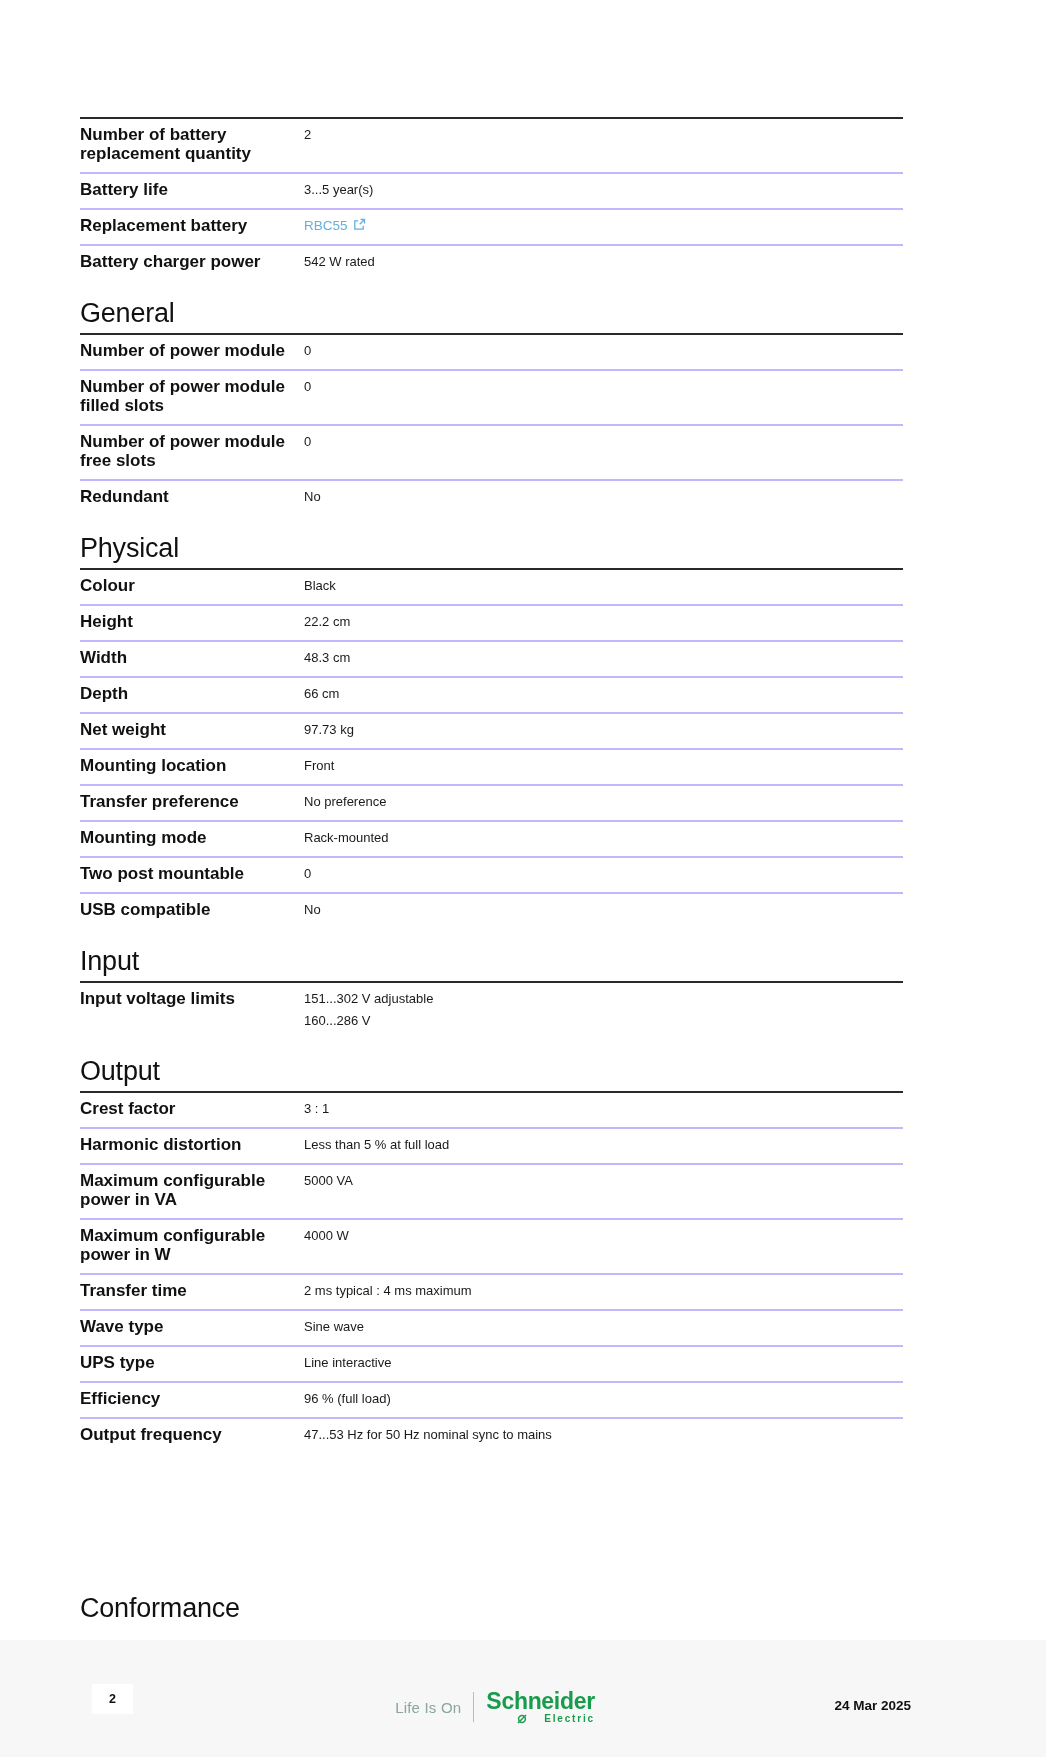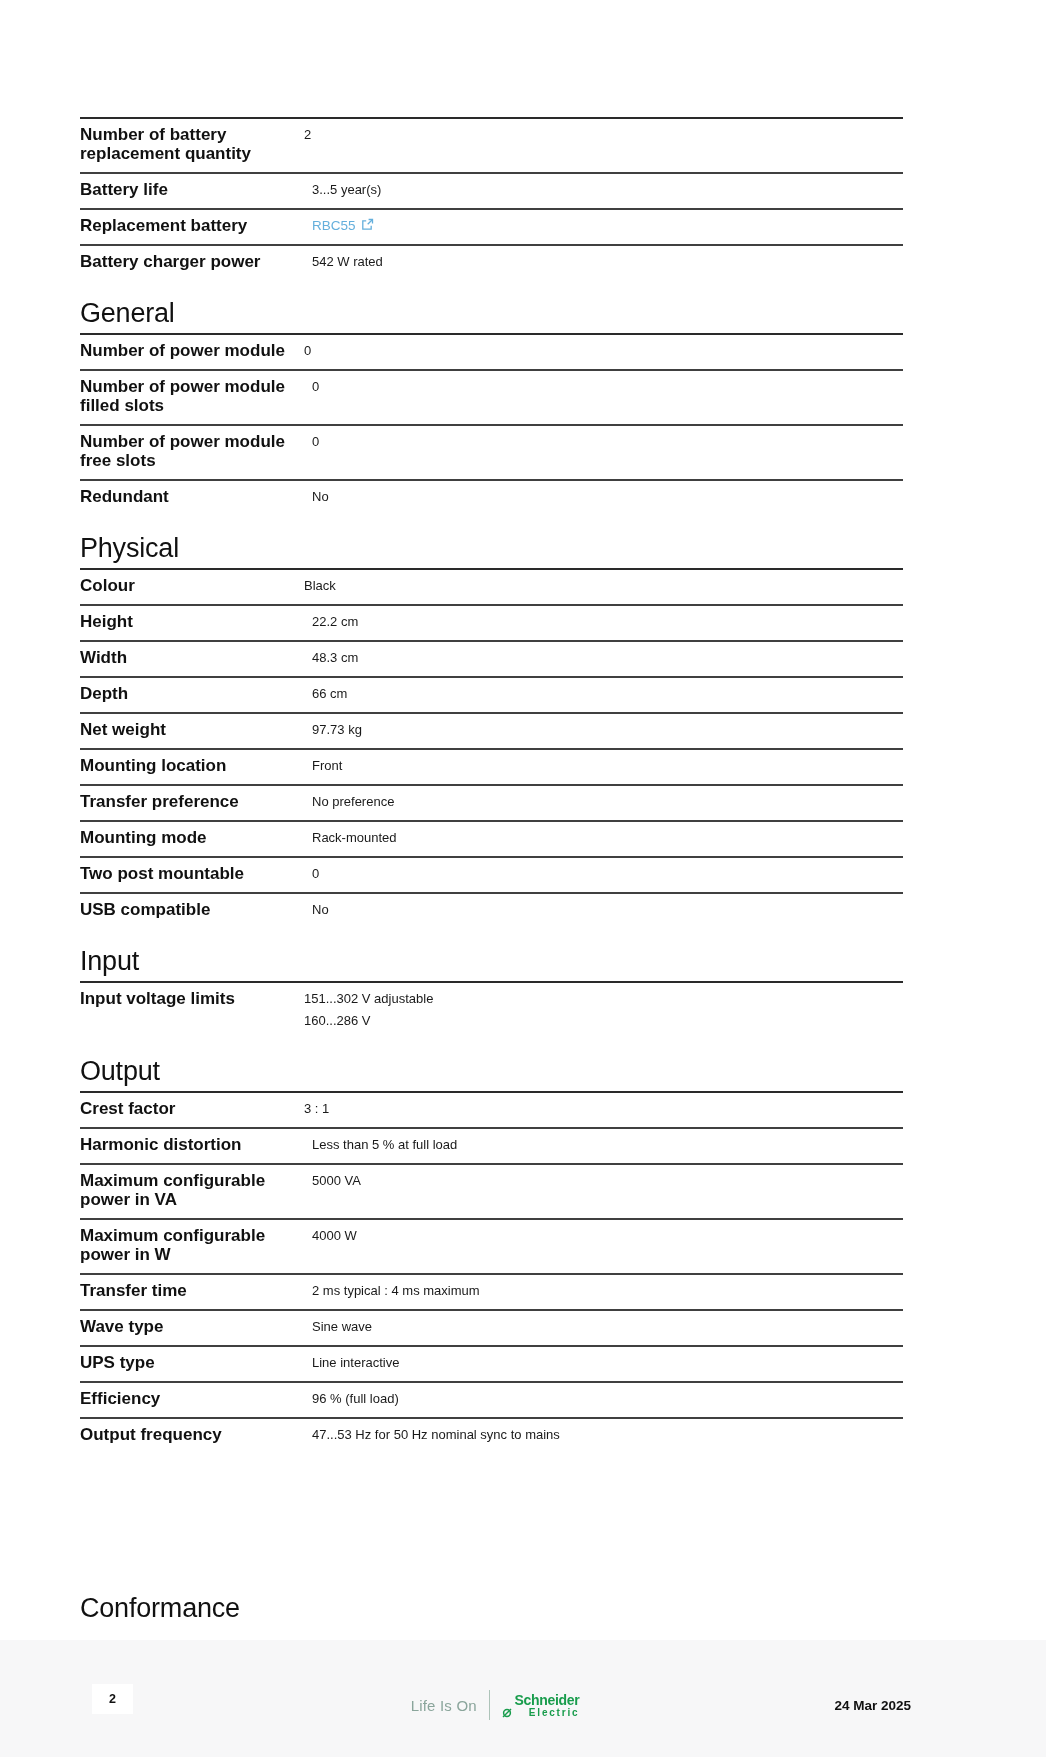--- a/index.html
+++ b/index.html
@@ -25,21 +25,21 @@
   .section-title{
     font-size:27px;
     line-height:30px;
     font-weight:400;
     letter-spacing:-0.2px;
     margin:0 0 5px 0;
     color:#111;
   }
   .spec-table{border-top:2px solid #2a2a2a;}
   .row{display:flex;padding:6px 0 9px 0;}
-  .row + .row{border-top:2px solid #404040;gap:8px;}
+  .row + .row{border-top:2px solid #c4b5fd;}
   .label{
     flex:0 0 224px;
     width:224px;
     box-sizing:border-box;
     padding-right:14px;
     font-weight:700;
     font-size:17px;
     line-height:19px;
     color:#111;
   }
@@ -77,21 +77,21 @@
   .footer-logo{
     position:absolute;
     left:0;right:0;top:50px;
     display:flex;justify-content:center;align-items:center;
     gap:12px;
     transform:translateX(-28px);
   }
   .tagline{color:#8aa59b;font-size:15px;letter-spacing:0.2px;}
   .logo-divider{width:1px;height:30px;background:#adc3b9;}
   .brand{display:flex;flex-direction:column;align-items:flex-end;line-height:1;}
-  .brand-name{color:#189c4c;font-weight:700;font-size:14px;letter-spacing:-0.3px;}
+  .brand-name{color:#189c4c;font-weight:700;font-size:23px;letter-spacing:-0.3px;}
   .brand-sub{
     display:flex;align-items:center;gap:17px;
     color:#189c4c;font-size:10px;font-weight:700;
     letter-spacing:1.8px;margin-top:1px;
   }
   .footer-date{
     position:absolute;
     right:135px;top:58px;
     font-weight:700;font-size:13.5px;color:#111;
   }

